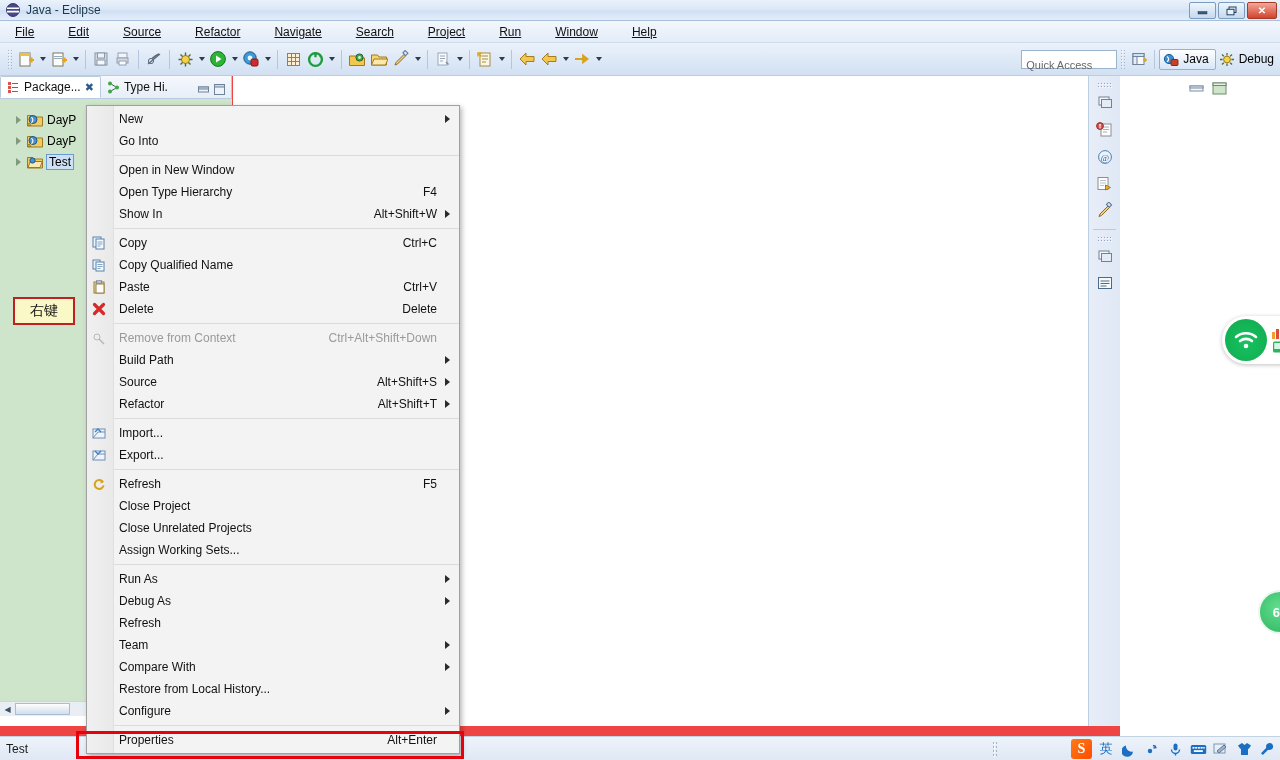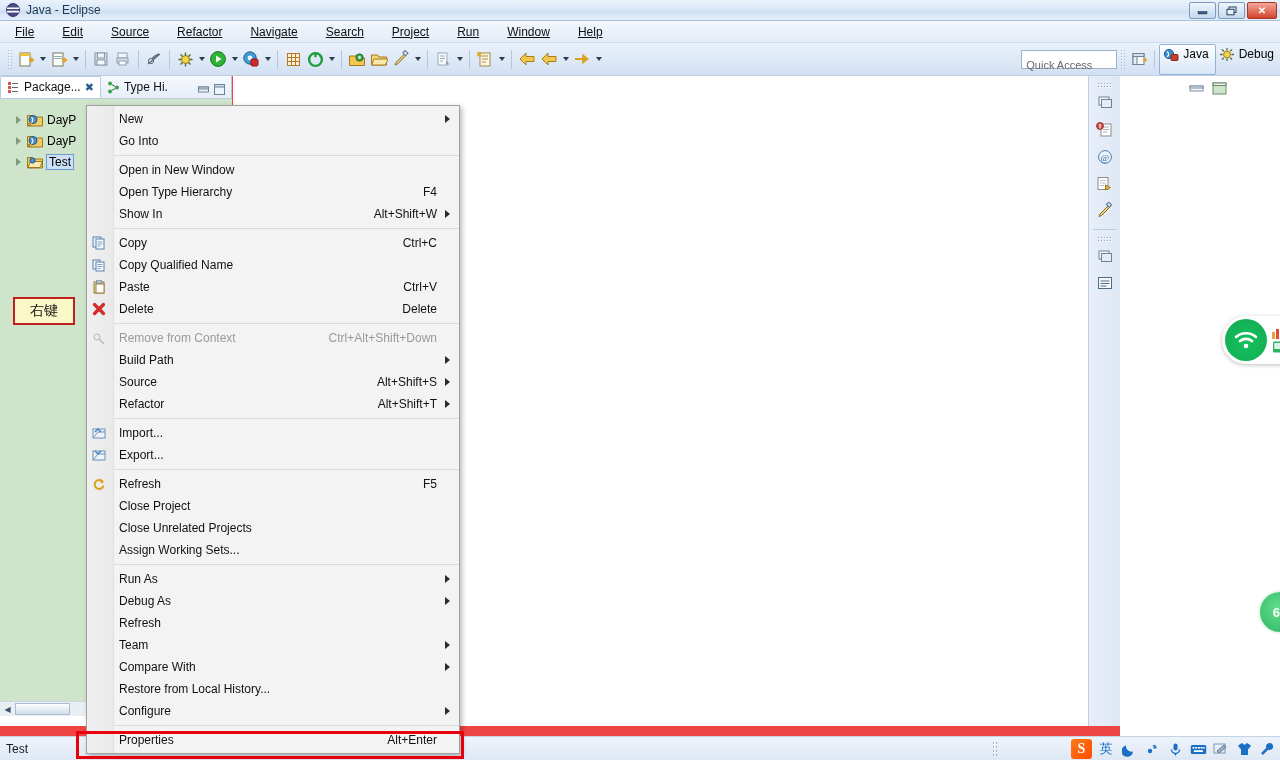--- a/index.html
+++ b/index.html
@@ -28,21 +28,21 @@
     display:flex; align-items:center; justify-content:center;
   }
   .wbtn.close{ background:linear-gradient(to bottom,#f2a79b,#d2442c); border-color:#a63a27; width:30px;}
   .wbtn .gl{ font-size:10px; color:#123; line-height:1; }
   .wbtn.close .gl{ color:#fff; font-weight:bold; }
 
   
   #menubar{
     position:absolute; left:0; top:21px; width:1280px; height:22px;
     background:linear-gradient(to bottom,#f3f7fc,#e3ecf8);
-    display:flex; align-items:center; padding-left:8px; gap:14px;
+    display:flex; align-items:center; padding-left:8px; gap:20px;
     border-bottom:1px solid #cddcec;
   }
   .mb-item{ padding:2px 7px; font-size:12px; color:#111; cursor:default; }
   .mb-item u{ text-decoration:underline; }
 
   
   #toolbar{
     position:absolute; left:0; top:43px; width:1280px; height:33px;
     background:linear-gradient(to bottom,#eaf1fa 0%,#dce8f6 60%,#d2e0f2 100%);
     border-bottom:1px solid #b9cde3;
@@ -52,21 +52,21 @@
      background-image: radial-gradient(#ffffff 40%, transparent 41%), radial-gradient(#9ab0c8 40%, transparent 41%);
      background-size:3px 3px; background-position:1px 1px, 0 0; opacity:.85; }
   .tbtn{ width:22px; height:22px; display:flex; align-items:center; justify-content:center; border-radius:2px;}
   .tarrow{ width:11px; height:22px; display:flex; align-items:center; justify-content:center; }
   .tarrow:after{ content:""; border-left:3.5px solid transparent; border-right:3.5px solid transparent; border-top:4px solid #2b3b52; }
   .tsep{ width:1px; height:19px; background:#b4c7dd; margin:0 4px; }
   #quickaccess{
     width:96px; height:19px; background:#fff; border:1px solid #9bb4cd;
     font-size:11px; color:#666; padding:8px 4px; margin-left:auto;
   }
-  .persp-btn{ display:flex; align-items:center; gap:4px; padding:2px 6px 12px 3px; font-size:12px; border-radius:2px;}
+  .persp-btn{ display:flex; align-items:center; gap:4px; padding:2px 6px 2px 3px; font-size:12px; border-radius:2px;}
   .persp-btn.active{ background:linear-gradient(to bottom,#ffffff,#d7e6f7); border:1px solid #93b3d6; }
 
   
   #workbench{
     position:absolute; left:0; top:76px; width:1120px; height:660px;
     background:#ef4444;
   }
   
   #leftview{
     position:absolute; left:0; top:0; width:232px; height:650px;

